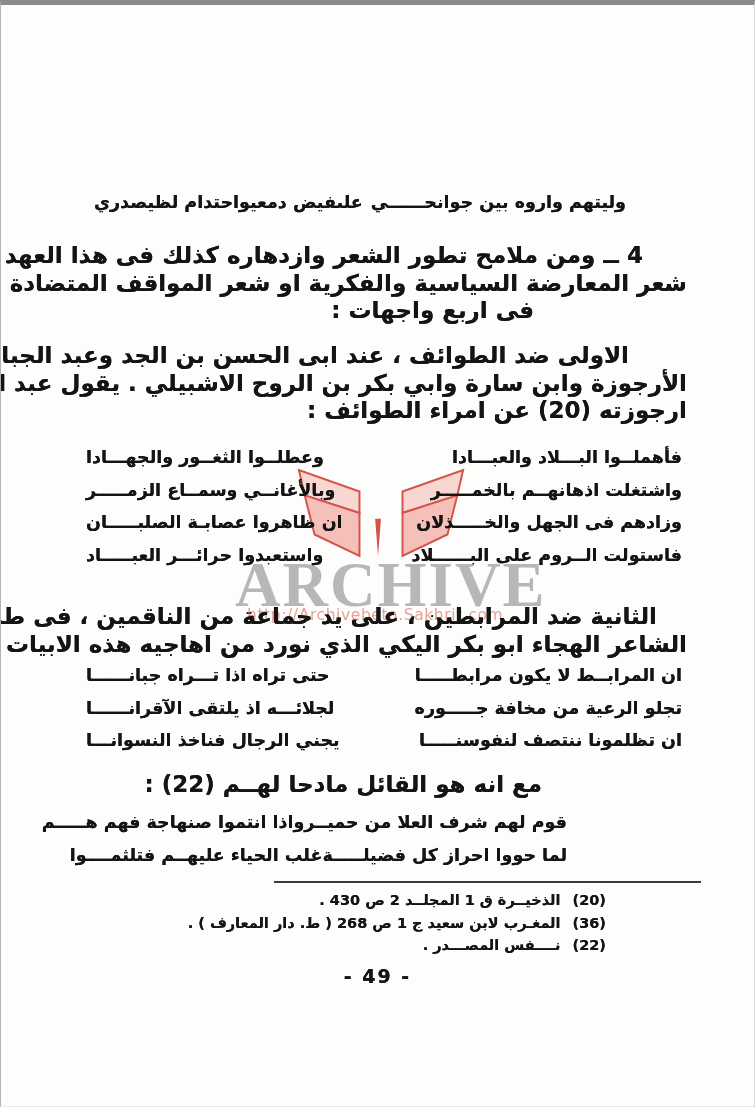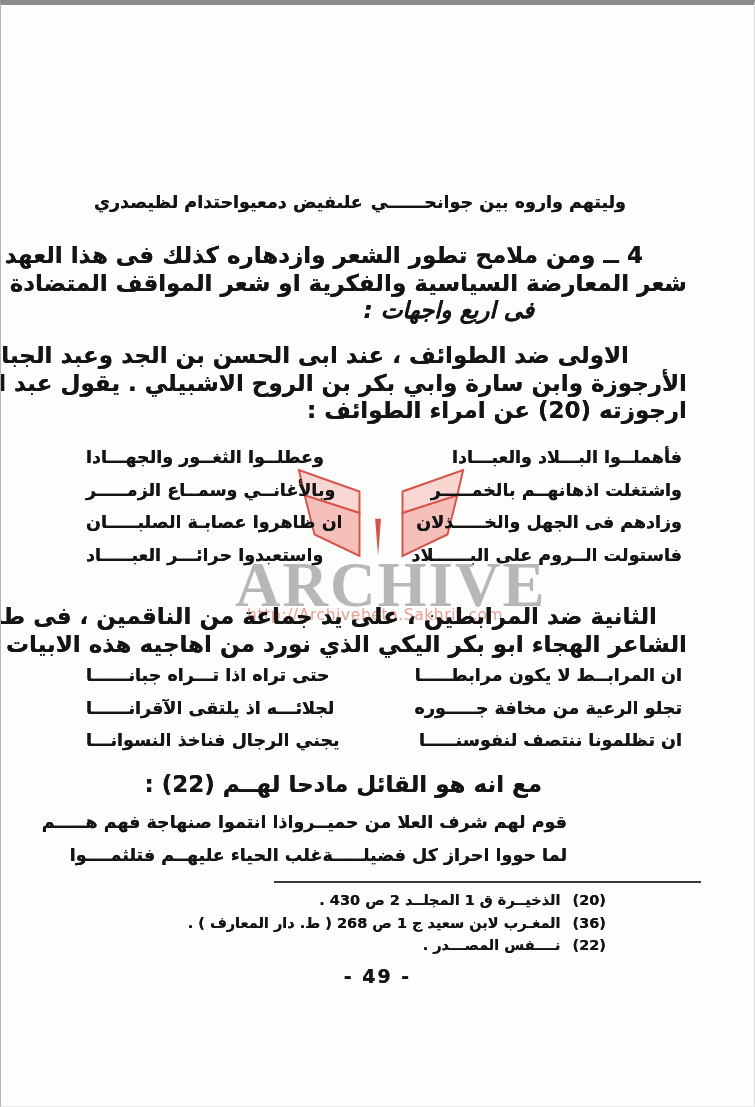--- a/index.html
+++ b/index.html
@@ -36,21 +36,21 @@
     position:absolute; inset:0; z-index:2;
     direction:rtl; color:#141414; font-weight:700;
     text-shadow:0 0 0.6px rgba(0,0,0,0.85);
   }
   .body-line { white-space:nowrap; font-size:23px; line-height:27.5px; }
 
   #opening { top:187px; right:128px; left:93px; display:flex; justify-content:space-between; }
 
   #para-intro  { top:237px; right:67px; left:65px; }
   #para-intro  .l1 { padding-right:44px; }
-  #para-intro  .l3 { padding-right:153px;font-style:italic; }
+  #para-intro  .l3 { padding-right:153px; }
   #para-first  { top:337px; right:67px; left:65px; }
   #para-first  .l1 { padding-right:58px; }
   #para-second { top:583px; right:67px; left:65px; }
   #para-second .l1 { padding-right:30px;margin-top:15px; }
   #praise { top:766px; right:212px; left:65px; }
 
   .vrow { display:flex; justify-content:space-between; align-items:center; height:32.5px; }
   .hem { white-space:nowrap; font-size:17.5px; }
   #verses-taifa { top:436px; right:72px;  left:85px;  }
   #verses-hija  { top:654px; right:72px;  left:85px;  }

